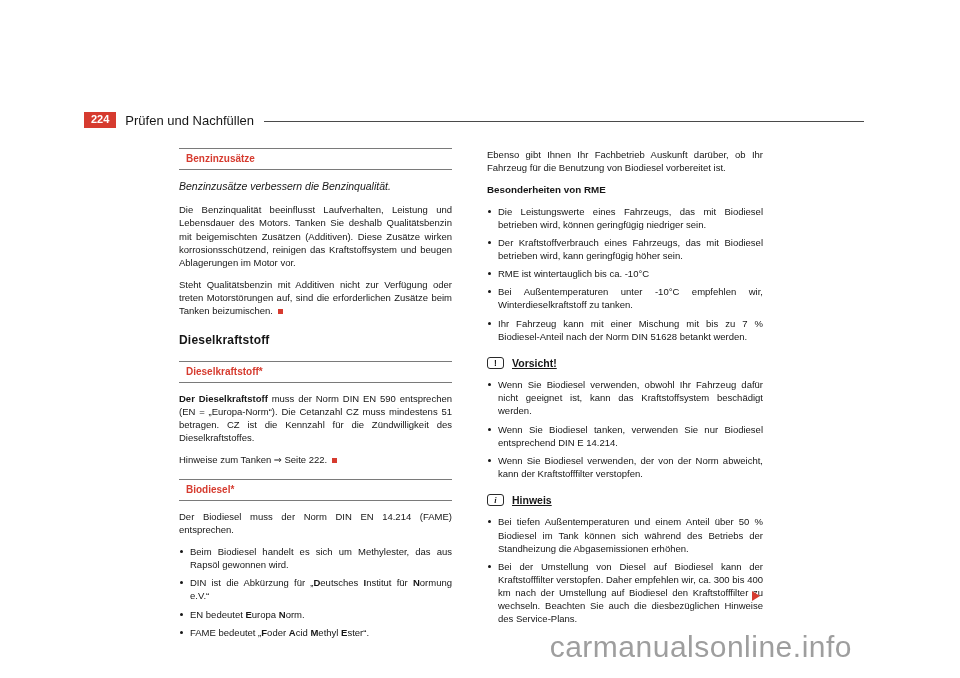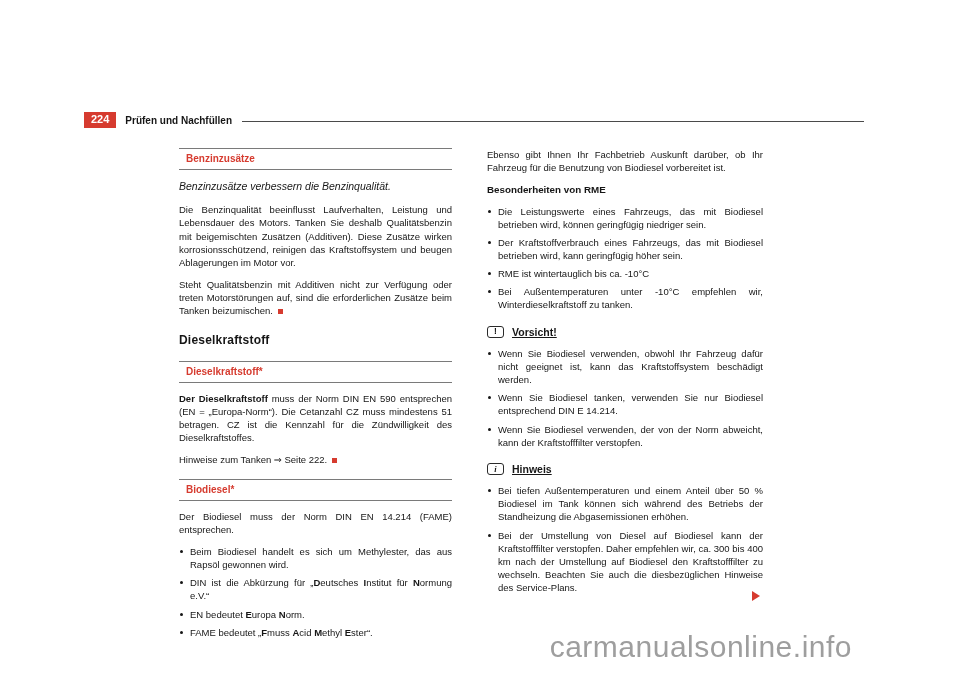--- a/index.html
+++ b/index.html
@@ -9,21 +9,21 @@
     width: 864px; height: 678px;
     background: #ffffff;
     font-family: "Liberation Sans", sans-serif;
     color: #161616;
     overflow: hidden;
   }
 
   
   .header { position: absolute; left: 84px; top: 112px; width: 852px; display: flex; align-items: center; }
   .page-num { background: #d63b2f; color: #fff; font-size: 11px; font-weight: bold; padding: 2px 7px 3px; line-height: 1; }
-  .header-title { font-size: 10px; font-weight: bold; margin-left: 9px; white-space: nowrap; text-align: right; }
+  .header-title { font-size: 13px; font-weight: normal; margin-left: 9px; white-space: nowrap; text-align: right; }
   .header-rule { flex: 1; border-top: 1px solid #4a4a4a; margin-left: 10px; margin-top: 2px; }
 
   
   .col { position: absolute; top: 148px; font-size: 9.5px; line-height: 1.38; }
   .col-left  { left: 179px; width: 273px; }
   .col-right { left: 487px; width: 276px; }
 
   p { margin: 0 0 9px 0; text-align: justify; }
 
   .redsect {
@@ -98,33 +98,34 @@
     <div class="redsect">Dieselkraftstoff*</div>
     <p><span style="font-weight: bold;">Der Dieselkraftstoff</span><span> muss der Norm DIN EN 590 entsprechen (EN = „Europa-Norm“). Die Cetanzahl CZ muss mindestens 51 betragen. CZ ist die Kennzahl für die Zündwilligkeit des Dieselkraftstoffes.</span></p>
     <p><span>Hinweise zum Tanken ⇒ Seite 222.</span><span class="endsq"></span></p>
 
     <div class="redsect spaced">Biodiesel*</div>
     <p>Der Biodiesel muss der Norm DIN EN 14.214 (FAME) entsprechen.</p>
     <ul class="bul">
       <li><span>Beim Biodiesel handelt es sich um Methylester, das aus Rapsöl gewonnen wird.</span></li>
       <li><span>DIN ist die Abkürzung für „</span><span style="font-weight: bold;">D</span><span>eutsches </span><span style="font-weight: bold;">I</span><span>nstitut für </span><span style="font-weight: bold;">N</span><span>ormung e.V.“</span></li>
       <li><span>EN bedeutet </span><span style="font-weight: bold;">E</span><span>uropa </span><span style="font-weight: bold;">N</span><span>orm.</span></li>
-      <li><span>FAME bedeutet „</span><span style="font-weight: bold;">F</span><span>muss </span><span style="font-weight: bold;">A</span><span>cid </span><span style="font-weight: bold;">M</span><span>ethyl </span><span style="font-weight: bold;">E</span><span>ster“.</span></li>
+      <li><span>FAME bedeutet „</span><span style="font-weight: bold;">F</span><span>oder </span><span style="font-weight: bold;">A</span><span>cid </span><span style="font-weight: bold;">M</span><span>ethyl </span><span style="font-weight: bold;">E</span><span>ster“.</span></li>
     </ul>
   </div>
 
   <div class="col col-right">
     <p>Ebenso gibt Ihnen Ihr Fachbetrieb Auskunft darüber, ob Ihr Fahrzeug für die Benutzung von Biodiesel vorbereitet ist.</p>
 
     <div class="boldhead">Besonderheiten von RME</div>
     <ul class="bul">
       <li>Die Leistungswerte eines Fahrzeugs, das mit Biodiesel betrieben wird, können geringfügig niedriger sein.</li>
       <li>Der Kraftstoffverbrauch eines Fahrzeugs, das mit Biodiesel betrieben wird, kann geringfügig höher sein.</li>
       <li>RME ist wintertauglich bis ca. -10°C</li>
       <li>Bei Außentemperaturen unter -10°C empfehlen wir, Winterdieselkraftstoff zu tanken.</li>
+      <li>Ihr Fahrzeug kann mit einer Mischung mit bis zu 7 % Biodiesel-Anteil nach der Norm DIN 51628 betankt werden.</li>
     </ul>
 
     <div class="notehead">
       <span class="sign">!</span>
       <span class="label">Vorsicht!</span>
     </div>
     <ul class="bul">
       <li>Wenn Sie Biodiesel verwenden, obwohl Ihr Fahrzeug dafür nicht geeignet ist, kann das Kraftstoffsystem beschädigt werden.</li>
       <li>Wenn Sie Biodiesel tanken, verwenden Sie nur Biodiesel entsprechend DIN E 14.214.</li>
       <li>Wenn Sie Biodiesel verwenden, der von der Norm abweicht, kann der Kraftstofffilter verstopfen.</li>

